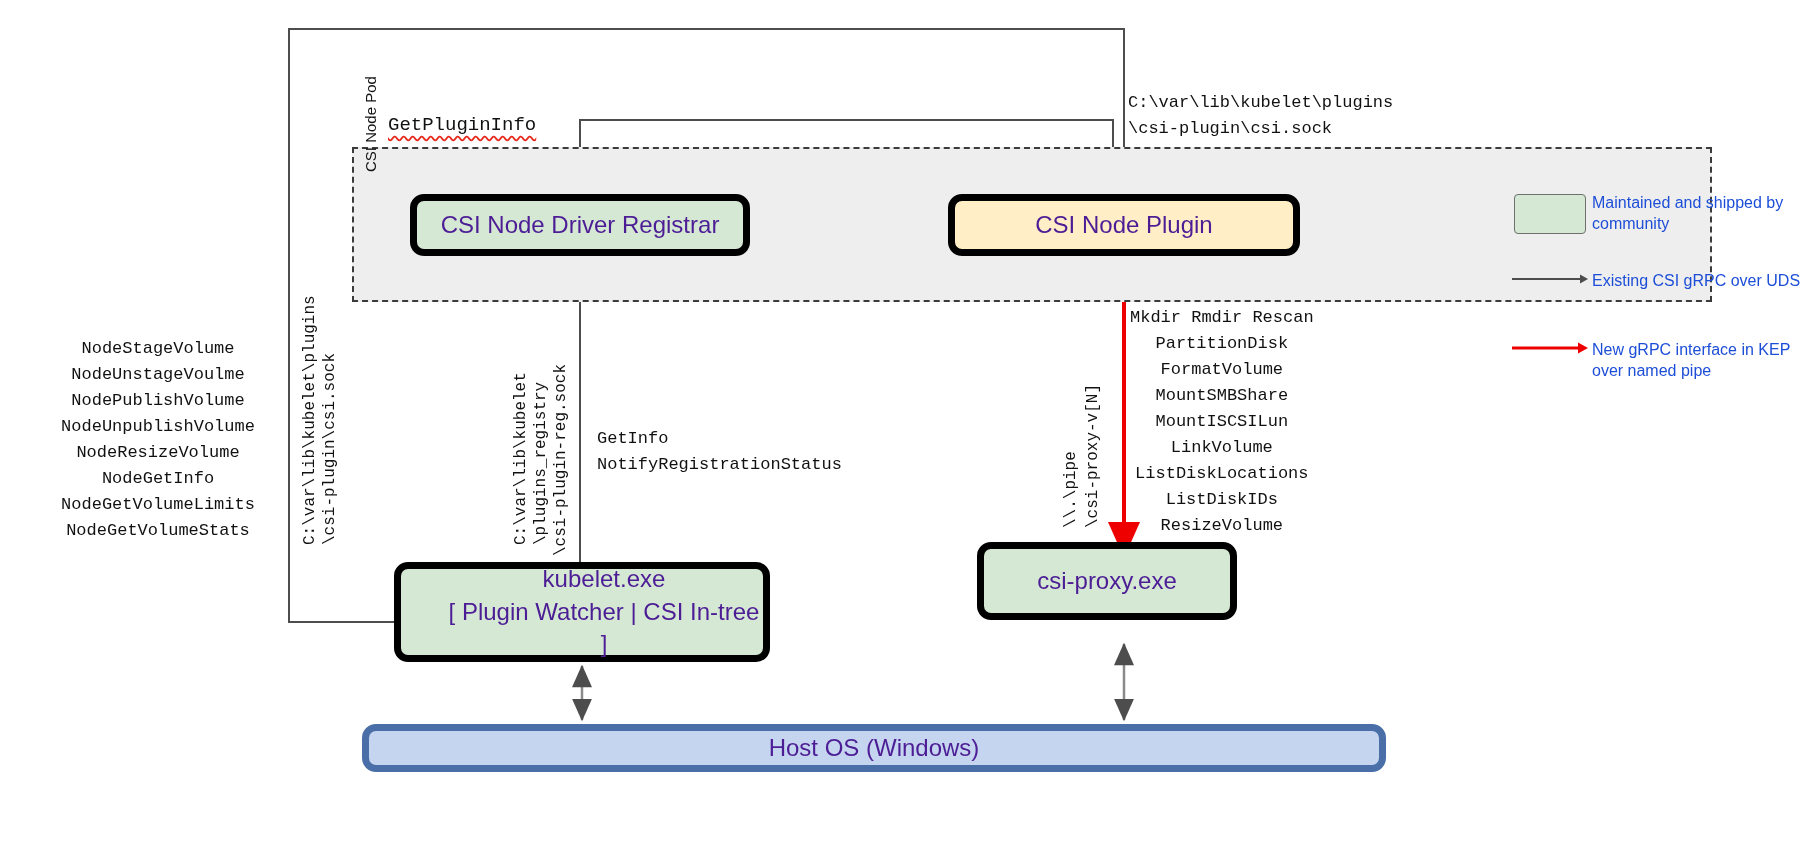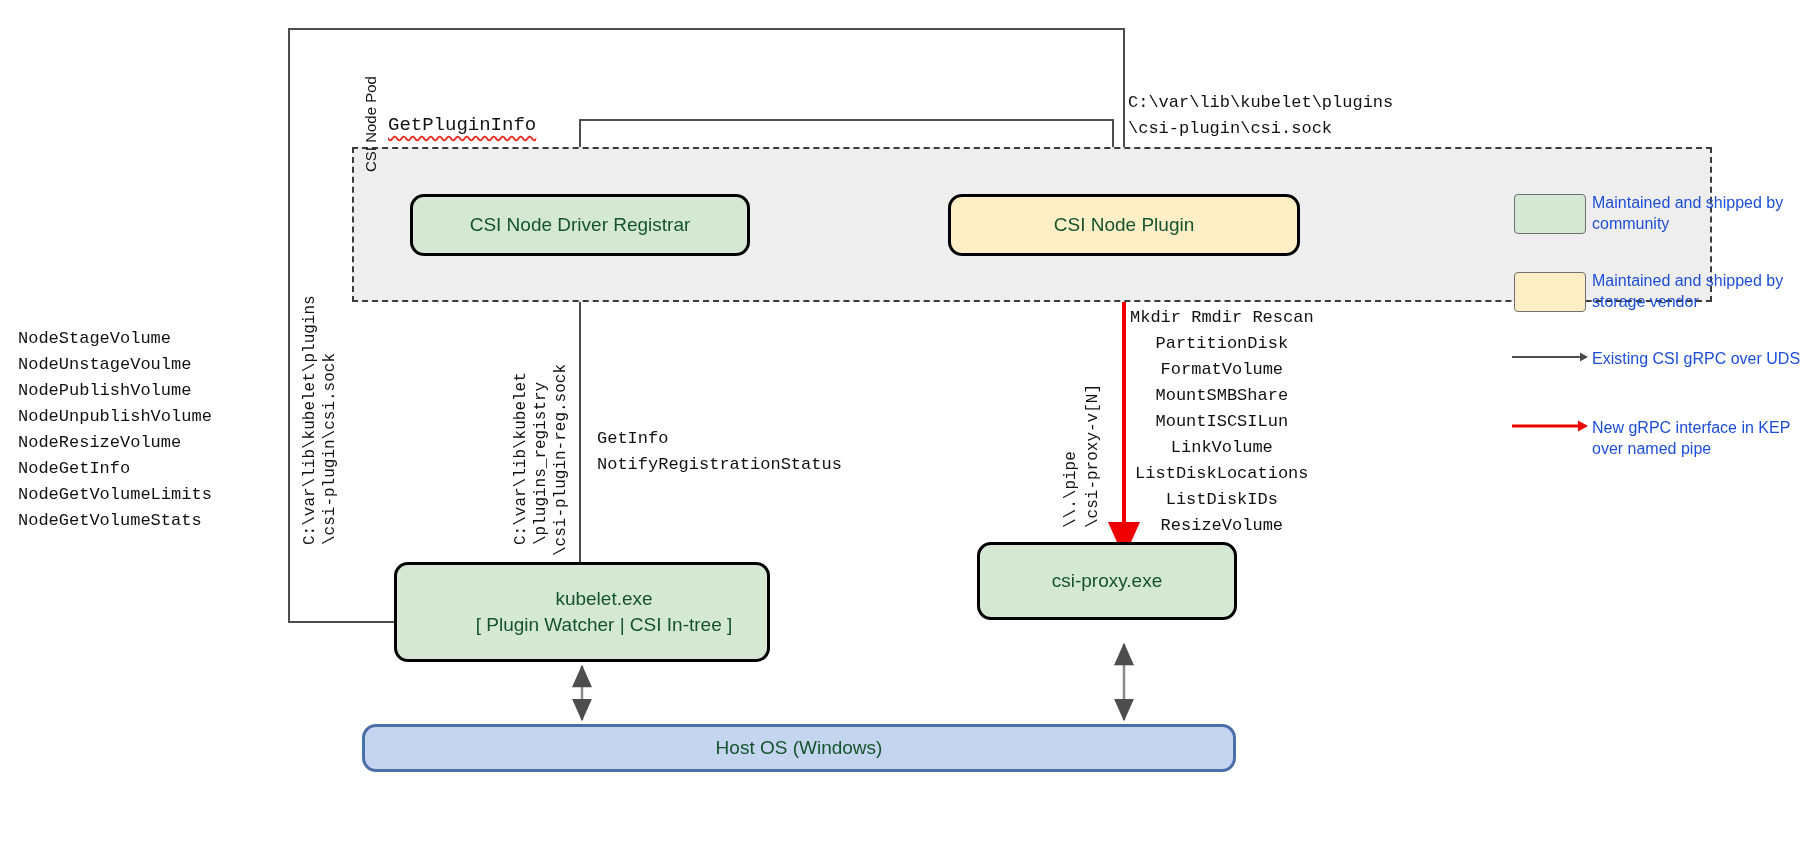--- a/index.html
+++ b/index.html
@@ -13,39 +13,39 @@
   }
   .pod-label{
     position:absolute;left:362px;top:172px;
     font-size:15px;color:#111;white-space:nowrap;
     transform:rotate(-90deg);transform-origin:left top;
   }
 
   
   .node{
     position:absolute;box-sizing:border-box;border-radius:14px;
-    border:3px solid #000000;display:flex;align-items:center;justify-content:center;
-    text-align:center;font-size:19px;line-height:1.35;color:#14532d;
+    border:7px solid #000000;display:flex;align-items:center;justify-content:center;
+    text-align:center;font-size:24px;line-height:1.35;color:#4c1d95;
   }
   .green{background:#d5e8d4;}
   .yellow{background:#ffeec6;align-items:center;}
   .blue{background:#c5d5ef;border-color:#4a6fa8;}
 
   #csi-registrar{left:410px;top:194px;width:340px;height:62px;}
   #csi-node-plugin{left:948px;top:194px;width:352px;height:62px;}
   #kubelet{left:394px;top:562px;width:376px;height:100px;padding-left:44px;}
   #csi-proxy{left:977px;top:542px;width:260px;height:78px;}
-  #host-os{left:362px;top:724px;width:874px;height:48px;}
+  #host-os{left:362px;top:724px;width:1024px;height:48px;}
 
   
   #wires{position:absolute;left:0;top:0;width:1818px;height:842px;pointer-events:none;}
 
   
   .txtblock{position:absolute;font-family:"Liberation Mono",monospace;font-size:17px;line-height:26px;color:#111;white-space:pre;}
-  #node-rpc-list{left:18px;top:326px;width:280px;text-align:left;}
+  #node-rpc-list{left:18px;top:336px;width:280px;text-align:center;}
   #proxy-op-list{left:1130px;top:305px;text-align:center;}
   #getinfo-list{left:597px;top:426px;text-align:left;}
 
   .rot{
     position:absolute;font-family:"Liberation Mono",monospace;font-size:16px;
     color:#111;white-space:nowrap;transform:rotate(-90deg);transform-origin:left top;
   }
 
   #getplugininfo{
     position:absolute;left:388px;top:114px;font-family:"Liberation Mono",monospace;
@@ -173,26 +173,20 @@
 
   <div id="legend">
 
     <div class="leg-row">
       <div class="leg-key">
         <div class="swatch sw-green"></div>
       </div>
       <div class="leg-txt">Maintained and shipped by community</div>
     </div>
 
-    <div class="leg-row">
-      <div class="leg-key">
-        <div class="swatch sw-yellow"></div>
-      </div>
-      <div class="leg-txt">Maintained and shipped by storage vendor</div>
-    </div>
 
     <div class="leg-row" style="margin-bottom:46px;">
       <div class="leg-key">
         <svg class="leg-arrow" viewBox="0 0 80 14">
           <path d="M2,7 L70,7" stroke="#4d4d4d" stroke-width="2" fill="none"></path>
           <path d="M70,2.5 L78,7 L70,11.5 z" fill="#4d4d4d"></path>
         </svg>
       </div>
       <div class="leg-txt">Existing CSI gRPC over UDS</div>
     </div>

